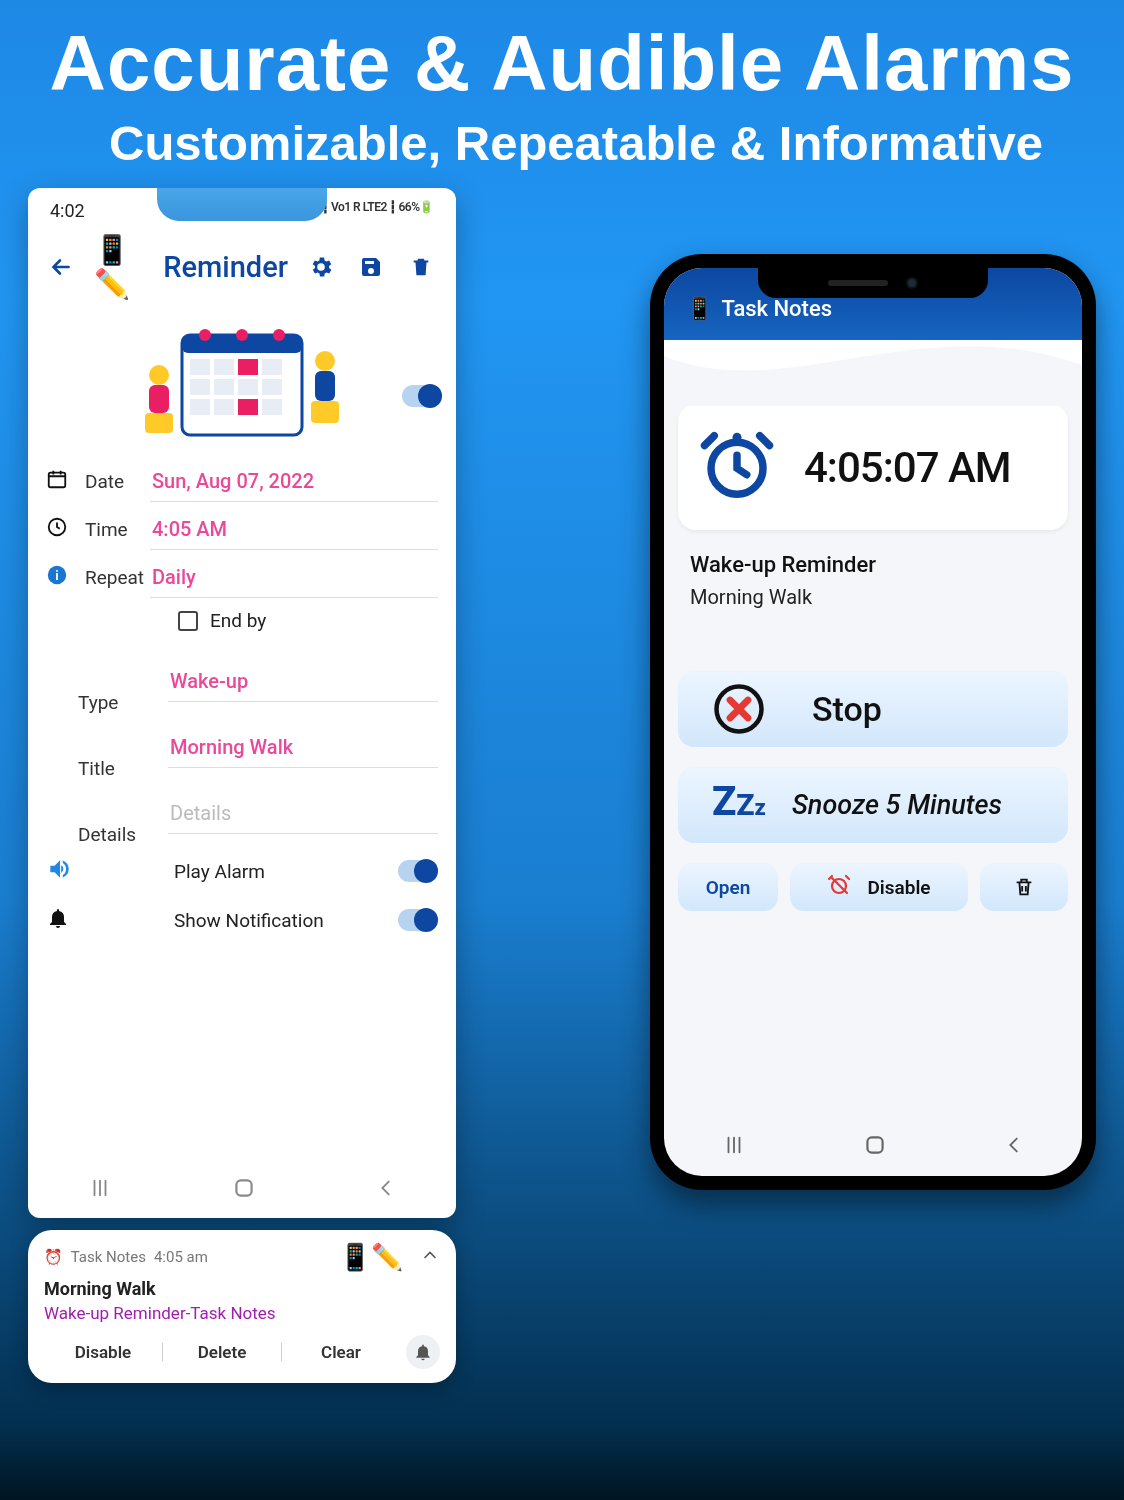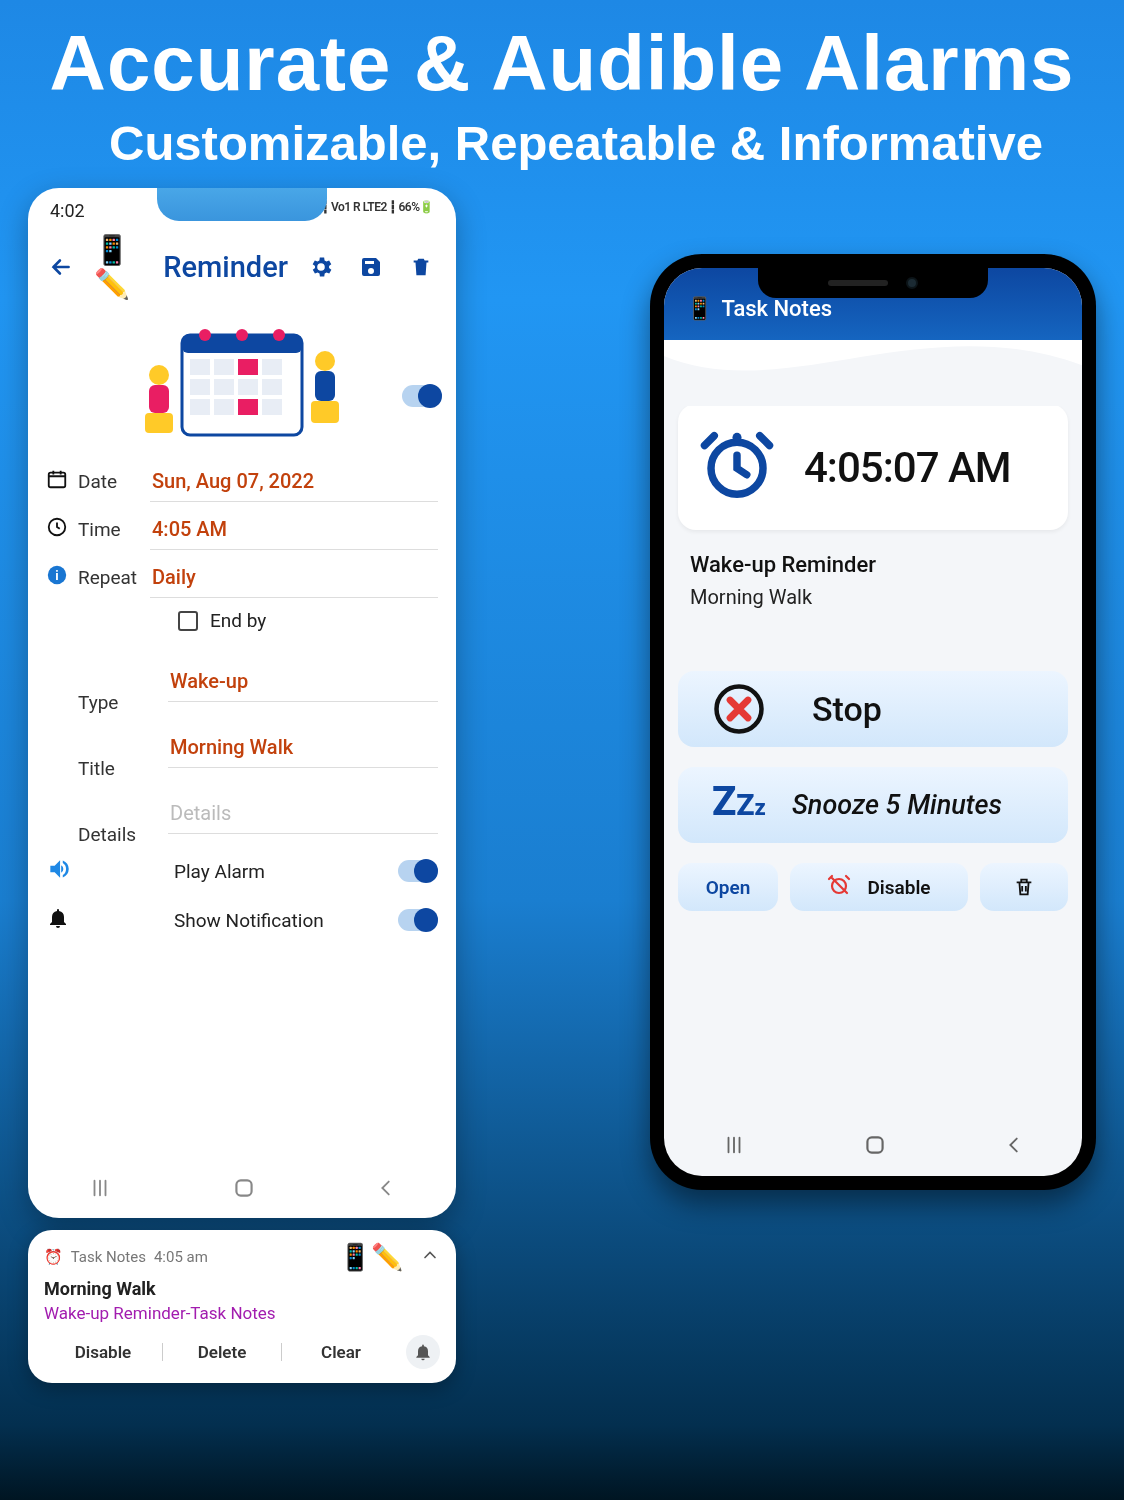--- a/index.html
+++ b/index.html
@@ -11,41 +11,41 @@
   
   .hero { text-align:center; color:#fff; padding-top:18px; }
   .hero h1 { font-size:78px; font-weight:800; letter-spacing:1px; font-stretch:condensed;
              font-family:"Arial Narrow","Segoe UI", sans-serif; }
   .hero h2 { font-size:49px; font-weight:700; margin-top:6px;
              font-family:"Arial Narrow","Segoe UI", sans-serif;padding-left:28px; }
 
   
   .phoneL {
     position:absolute; left:28px; top:188px; width:428px; height:1030px;
-    background:#fff; border-radius:31px; box-shadow:0 10px 30px rgba(0,0,0,.3);
+    background:#fff; border-radius:12px; box-shadow:0 10px 30px rgba(0,0,0,.3);
     overflow:hidden;
   }
   .notchL{ position:absolute; top:-1px; left:50%; transform:translateX(-50%);
            width:170px; height:34px; background:linear-gradient(180deg,#49a7e8,#3a95dd);
            border-radius:0 0 22px 22px; z-index:5;}
   .statusL{ display:flex; justify-content:space-between; font-size:18px; padding:12px 22px 2px; color:#222;}
   .statusL .sig{ font-size:12px; font-weight:600; letter-spacing:-.5px; color:#333;}
   .headerL{ display:flex; align-items:center; gap:16px; padding:10px 18px 12px 16px; color:#0d47a1;}
   .headerL .title{ font-size:29px; font-weight:500; flex:1; color:#0d47a1; display:flex; align-items:center; gap:10px;}
   .icon-btn{ display:inline-flex; align-items:center; justify-content:center; width:34px; height:34px; cursor:pointer;}
   .illus{ position:relative; display:flex; justify-content:center; padding:4px 0 8px;}
   .toggle{ width:40px; height:22px; border-radius:11px; background:#b7d3f0; position:relative; }
   .toggle::after{ content:""; position:absolute; right:0; top:-1px; width:24px; height:24px;
                   border-radius:50%; background:#0d47a1;}
   .toggle.illus-t{ position:absolute; right:14px; top:72px;}
   .formL{ padding:2px 18px 0;}
   .rowL{ display:flex; align-items:center; gap:14px; min-height:48px;}
-  .rowL .lab{ width:90px; font-size:19px; color:#333; display:flex; align-items:center; gap:10px;}
+  .rowL .lab{ width:90px; font-size:19px; color:#333; display:flex; align-items:center; gap:17px;}
   .rowL .lab.indent{ padding-left:32px; width:108px;margin-top:43px;}
-  .rowL .val{ flex:1; font-size:20px; color:#c2410c; border-bottom:1px solid #ddd; padding:8px 2px; font-weight:500;}
+  .rowL .val{ flex:1; font-size:20px; color:#ec4899; border-bottom:1px solid #ddd; padding:8px 2px; font-weight:500;}
   .endby{ display:flex; align-items:center; gap:12px; margin-left:132px; padding:8px 0 16px;}
   .endby .box{ width:20px; height:20px; border:2px solid #444; border-radius:3px;}
   .placeholder{ color:#bbb !important; font-weight:400 !important;}
   .switchRow{ display:flex; align-items:center; padding:10px 18px; gap:18px;}
   .switchRow .sw-icon{width:30px;}
   .switchRow .sw-lab2{flex:1;font-size:19px; margin-left:80px;}
   .navL{ position:absolute; bottom:0; left:0; right:0; height:56px; display:flex;
          justify-content:space-around; align-items:center; color:#777;}
 
   

